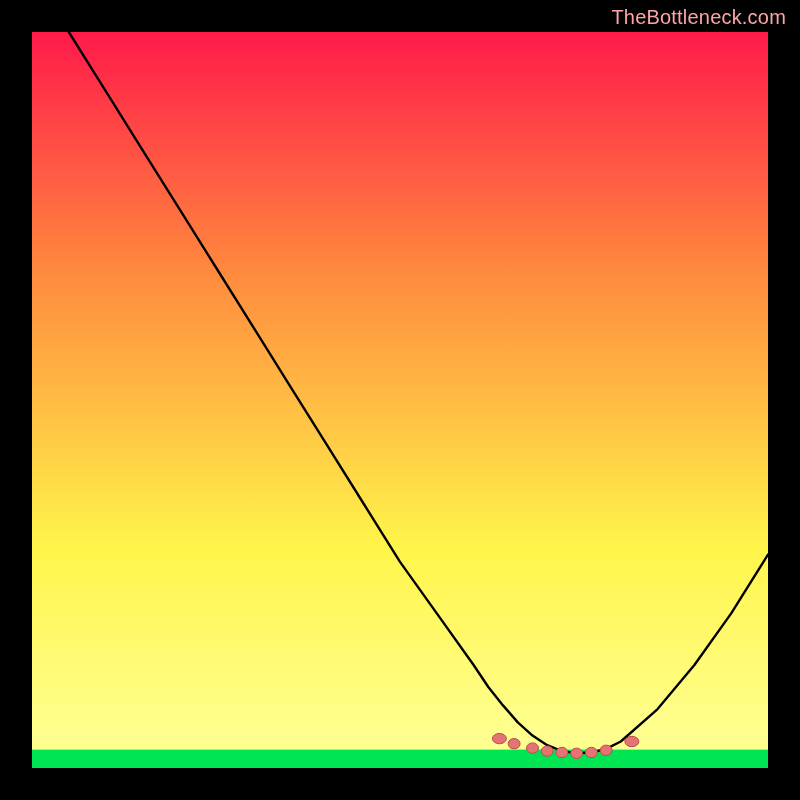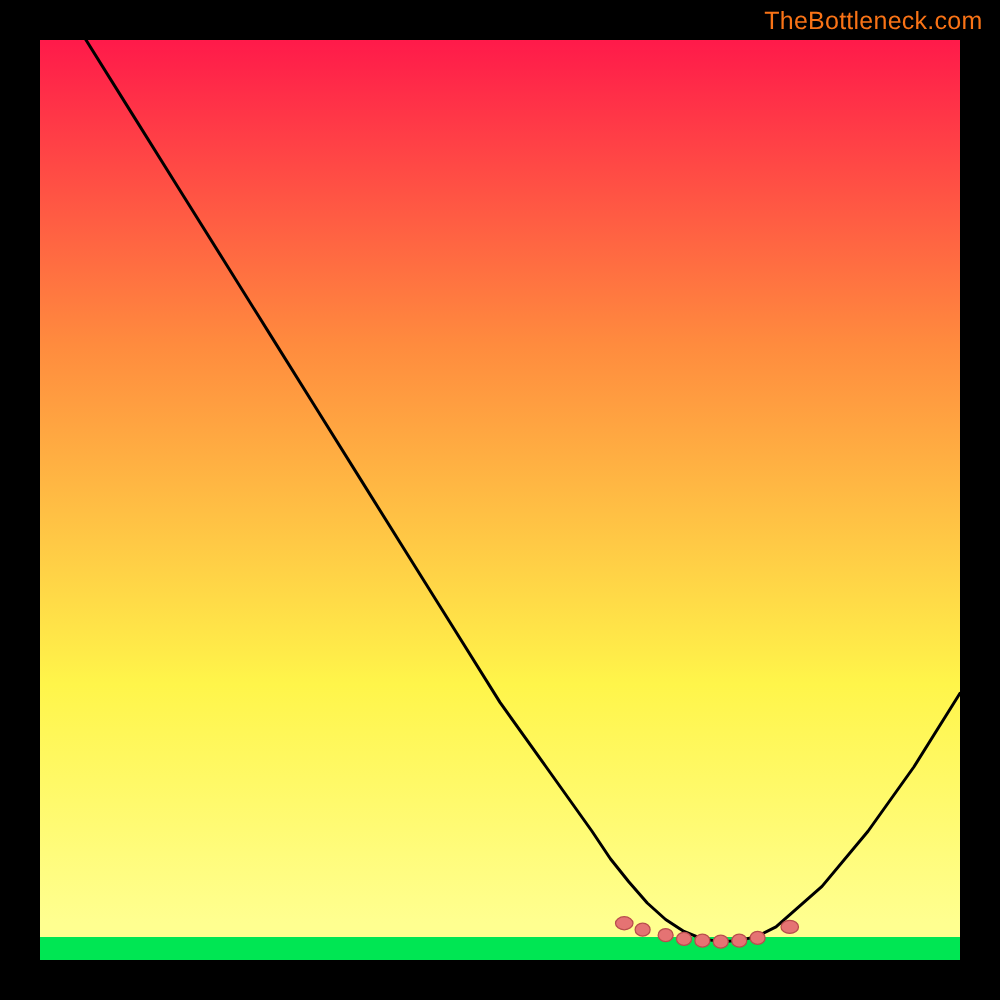--- a/index.html
+++ b/index.html
@@ -1,18 +1,18 @@
 <!DOCTYPE html>
 <html><head>
 <meta charset="utf-8">
 <style>
   * { margin: 0; padding: 0; box-sizing: border-box; }
   html, body { width: 800px; height: 800px; background: #000; overflow: hidden; font-family: Arial, Helvetica, sans-serif; }
   .stage { position: relative; width: 800px; height: 800px; background: #000; }
-  .watermark { position: absolute; top: 6px; right: 14px; color: #f97316; font-size: 20px; font-weight: 500; letter-spacing: .2px; }
+  .watermark { position: absolute; top: 6px; right: 14px; color: #fca5a5; font-size: 20px; font-weight: 500; letter-spacing: .2px; }
   .plot-wrap { position: absolute; left: 32px; top: 32px; width: 736px; height: 736px; }
   svg { display: block; }
 </style>
 </head>
 <body>
 
 <div class="stage" style="background: rgb(0, 0, 0);">
   <div class="watermark">TheBottleneck.com</div>
 
   <div class="plot-wrap">

